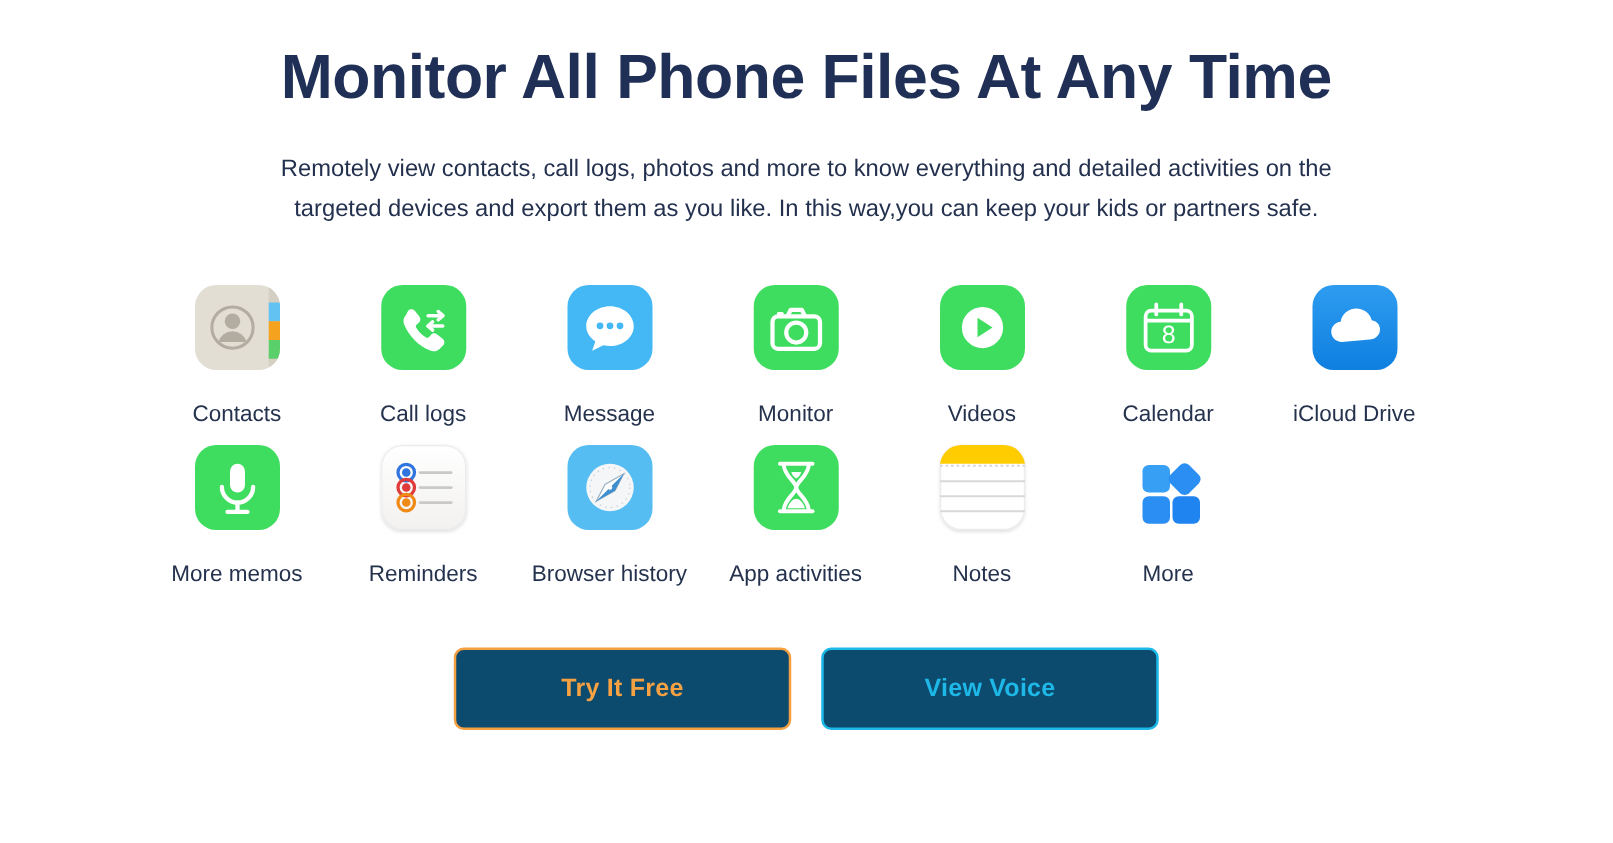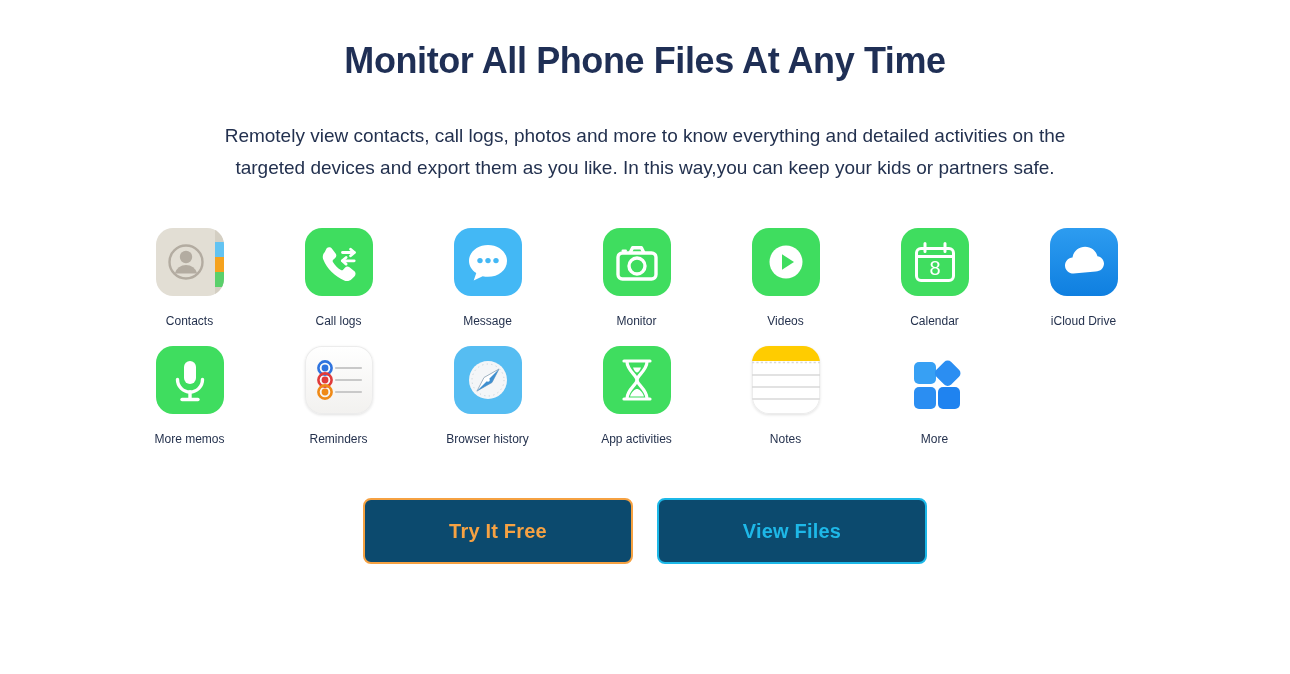--- a/index.html
+++ b/index.html
@@ -21,21 +21,21 @@
     position: relative;
     display: flex;
     flex-direction: column;
     align-items: center;
   }
 
   
   .page-title {
     margin: 0;
     padding-top: 36px;
-    font-size: 36px;
+    font-size: 50px;
     line-height: 50px;
     font-weight: 800;
     letter-spacing: -0.4px;
     color: #1f2f55;
     text-align: center;
   }
 
   .page-subtitle {
     margin: 12px;
     padding-top: 22px;
@@ -68,22 +68,22 @@
     cursor: pointer;
     user-select: none;
   }
   .icon-art {
     width: 68px;
     height: 68px;
     position: relative;
     flex: none;
   }
   .icon-label {
-    margin-top: 14px;
-    font-size: 12px;
+    margin-top: 24px;
+    font-size: 18px;
     line-height: 22px;
     color: #25324e;
     text-align: center;
     white-space: nowrap;
   }
 
   
   .tile {
     position: absolute;
     inset: 0;
@@ -354,16 +354,16 @@
           </svg>
         </div>
         <div class="icon-label">More</div>
       </div>
 
     </div>
   </div>
 
   <div class="cta-row">
     <button class="cta cta-try">Try It Free</button>
-    <button class="cta cta-demo">View Files</button>
+    <button class="cta cta-demo">View Voice</button>
   </div>
 
 </div>
 
 </body></html>

